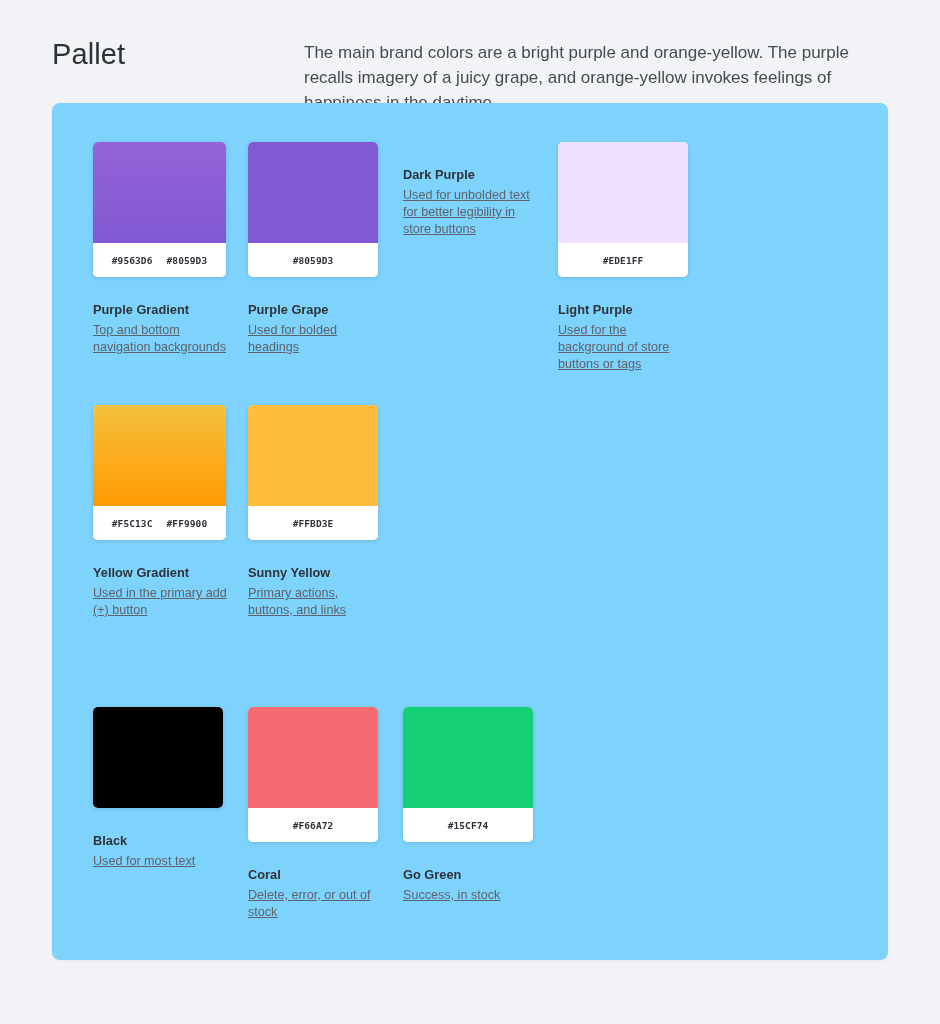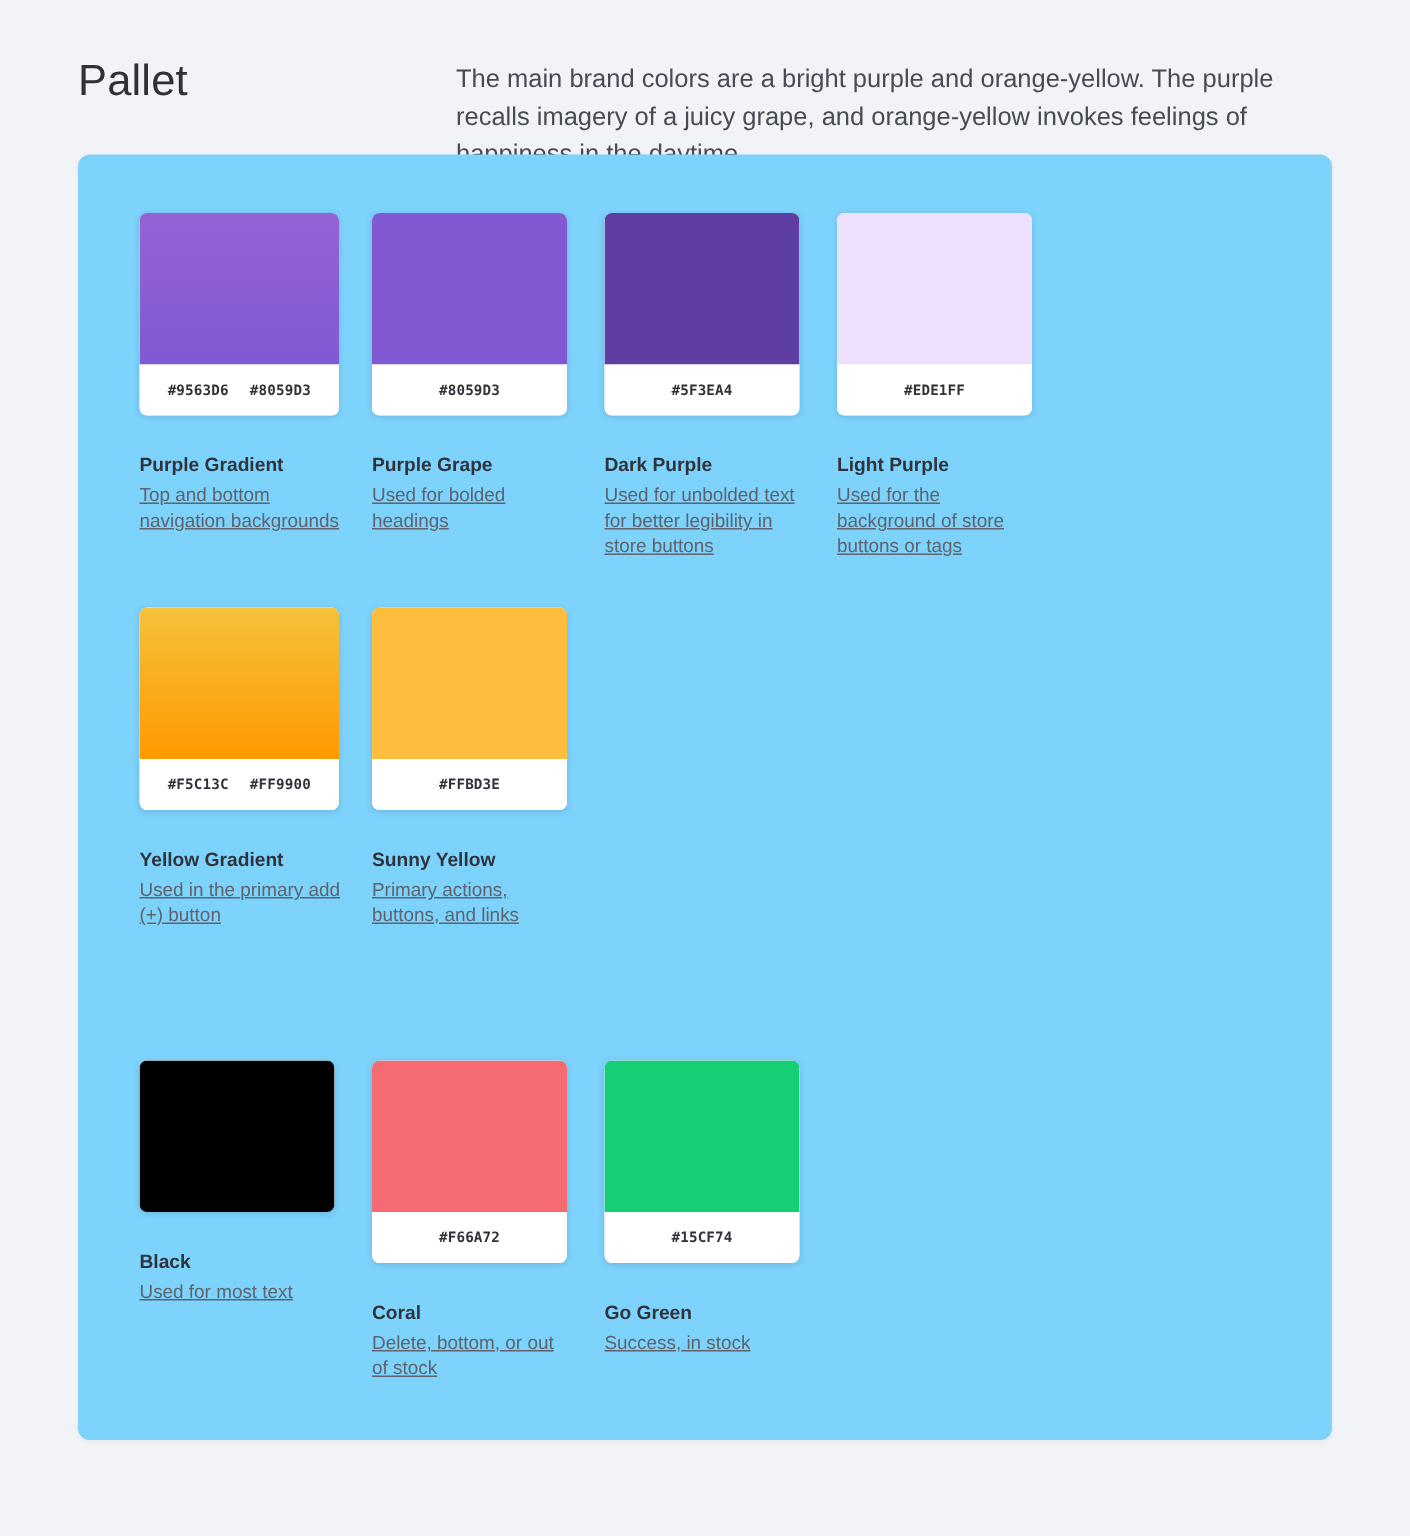--- a/index.html
+++ b/index.html
@@ -179,26 +179,20 @@
               <div class="codes">
                 <span class="code">#8059D3</span>
               </div>
             </div>
             <div class="meta">
               <div class="meta-name">Purple Grape</div>
               <div class="meta-desc">Used for bolded headings</div>
             </div>
           </div>
           <div class="swatch-col">
-            <div class="card">
-              <div class="chip" style="background: rgb(95, 62, 164);"></div>
-              <div class="codes">
-                <span class="code">#5F3EA4</span>
-              </div>
-            </div>
             <div class="meta">
               <div class="meta-name">Dark Purple</div>
               <div class="meta-desc">Used for unbolded text for better legibility in store buttons</div>
             </div>
           </div>
           <div class="swatch-col">
             <div class="card">
               <div class="chip" style="background: rgb(237, 225, 255);"></div>
               <div class="codes">
                 <span class="code">#EDE1FF</span>
@@ -249,21 +243,21 @@
           </div>
           <div class="swatch-col">
             <div class="card">
               <div class="chip" style="background: rgb(246, 106, 114);"></div>
               <div class="codes">
                 <span class="code">#F66A72</span>
               </div>
             </div>
             <div class="meta">
               <div class="meta-name">Coral</div>
-              <div class="meta-desc">Delete, bottom, or out of stock</div>
+              <div class="meta-desc">Delete, error, or out of stock</div>
             </div>
           </div>
           <div class="swatch-col">
             <div class="card">
               <div class="chip" style="background: rgb(21, 207, 116);"></div>
               <div class="codes">
                 <span class="code">#15CF74</span>
               </div>
             </div>
             <div class="meta">

